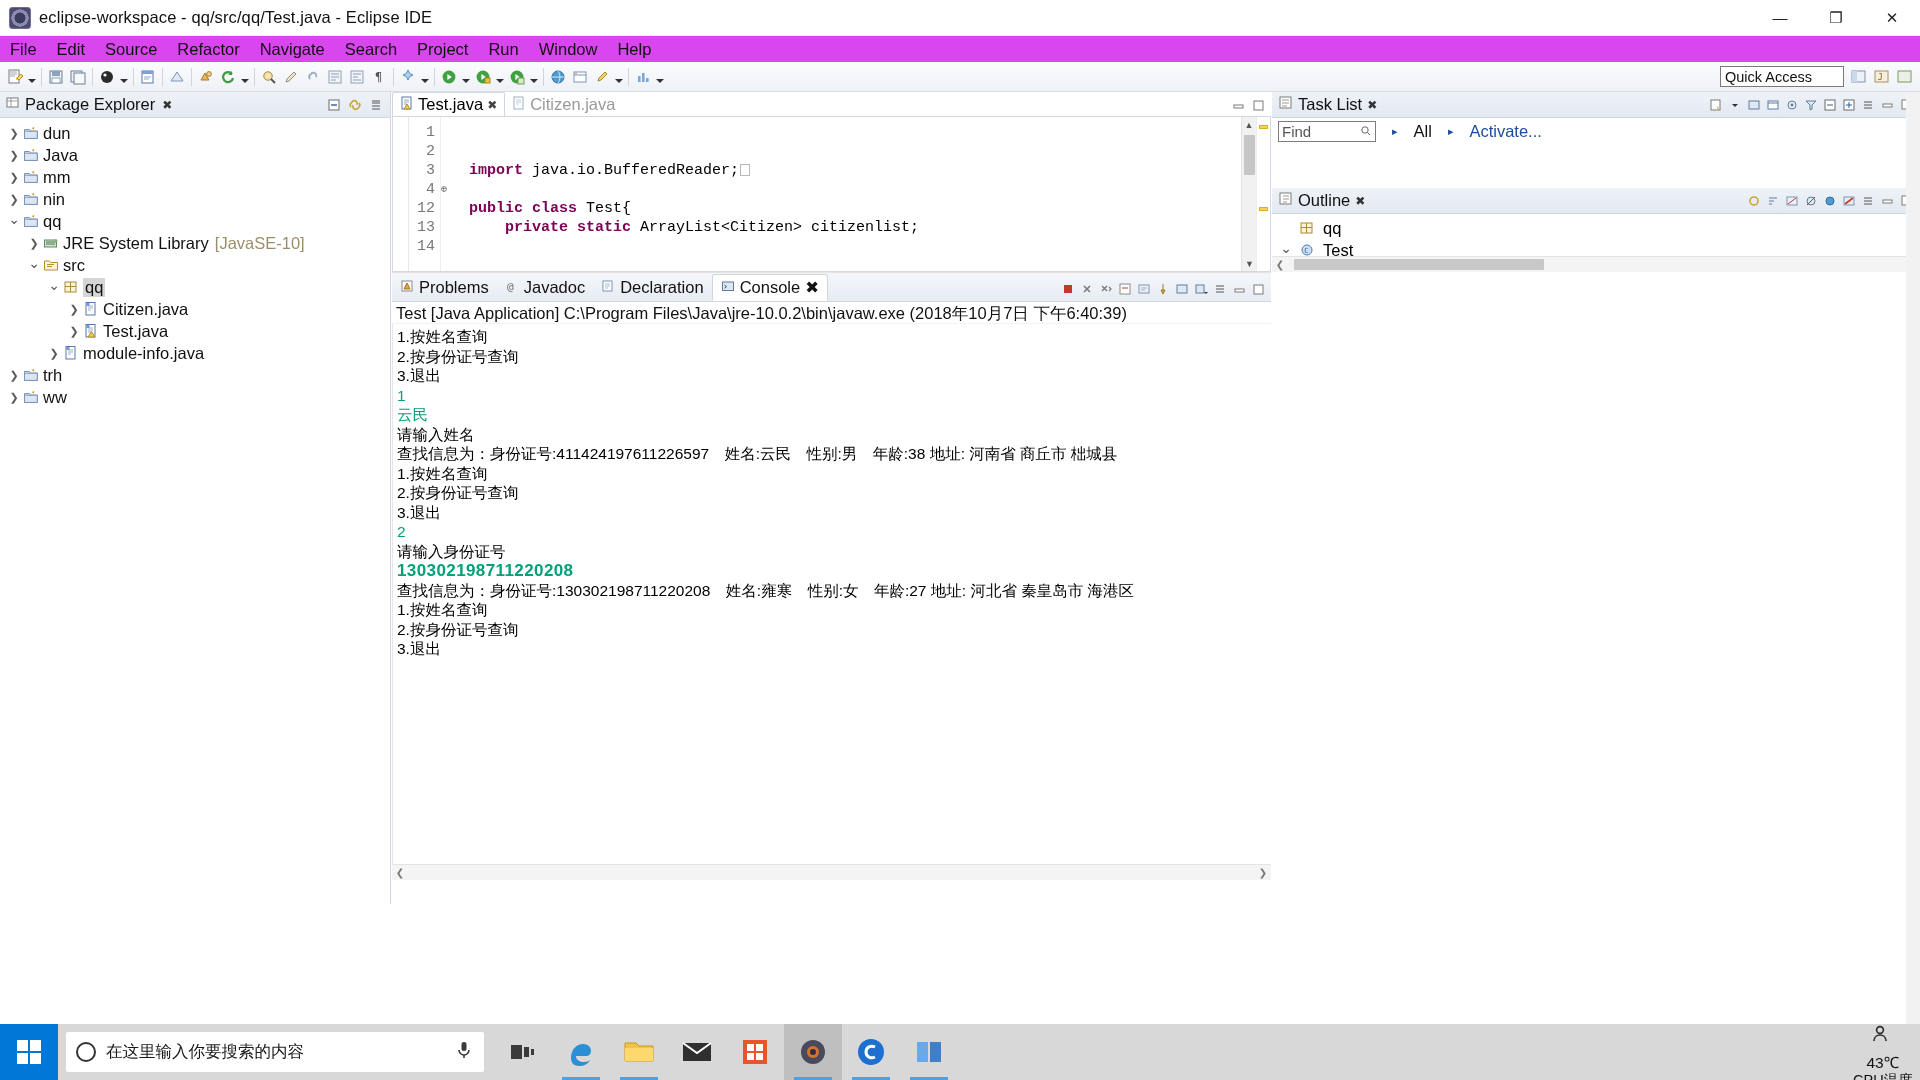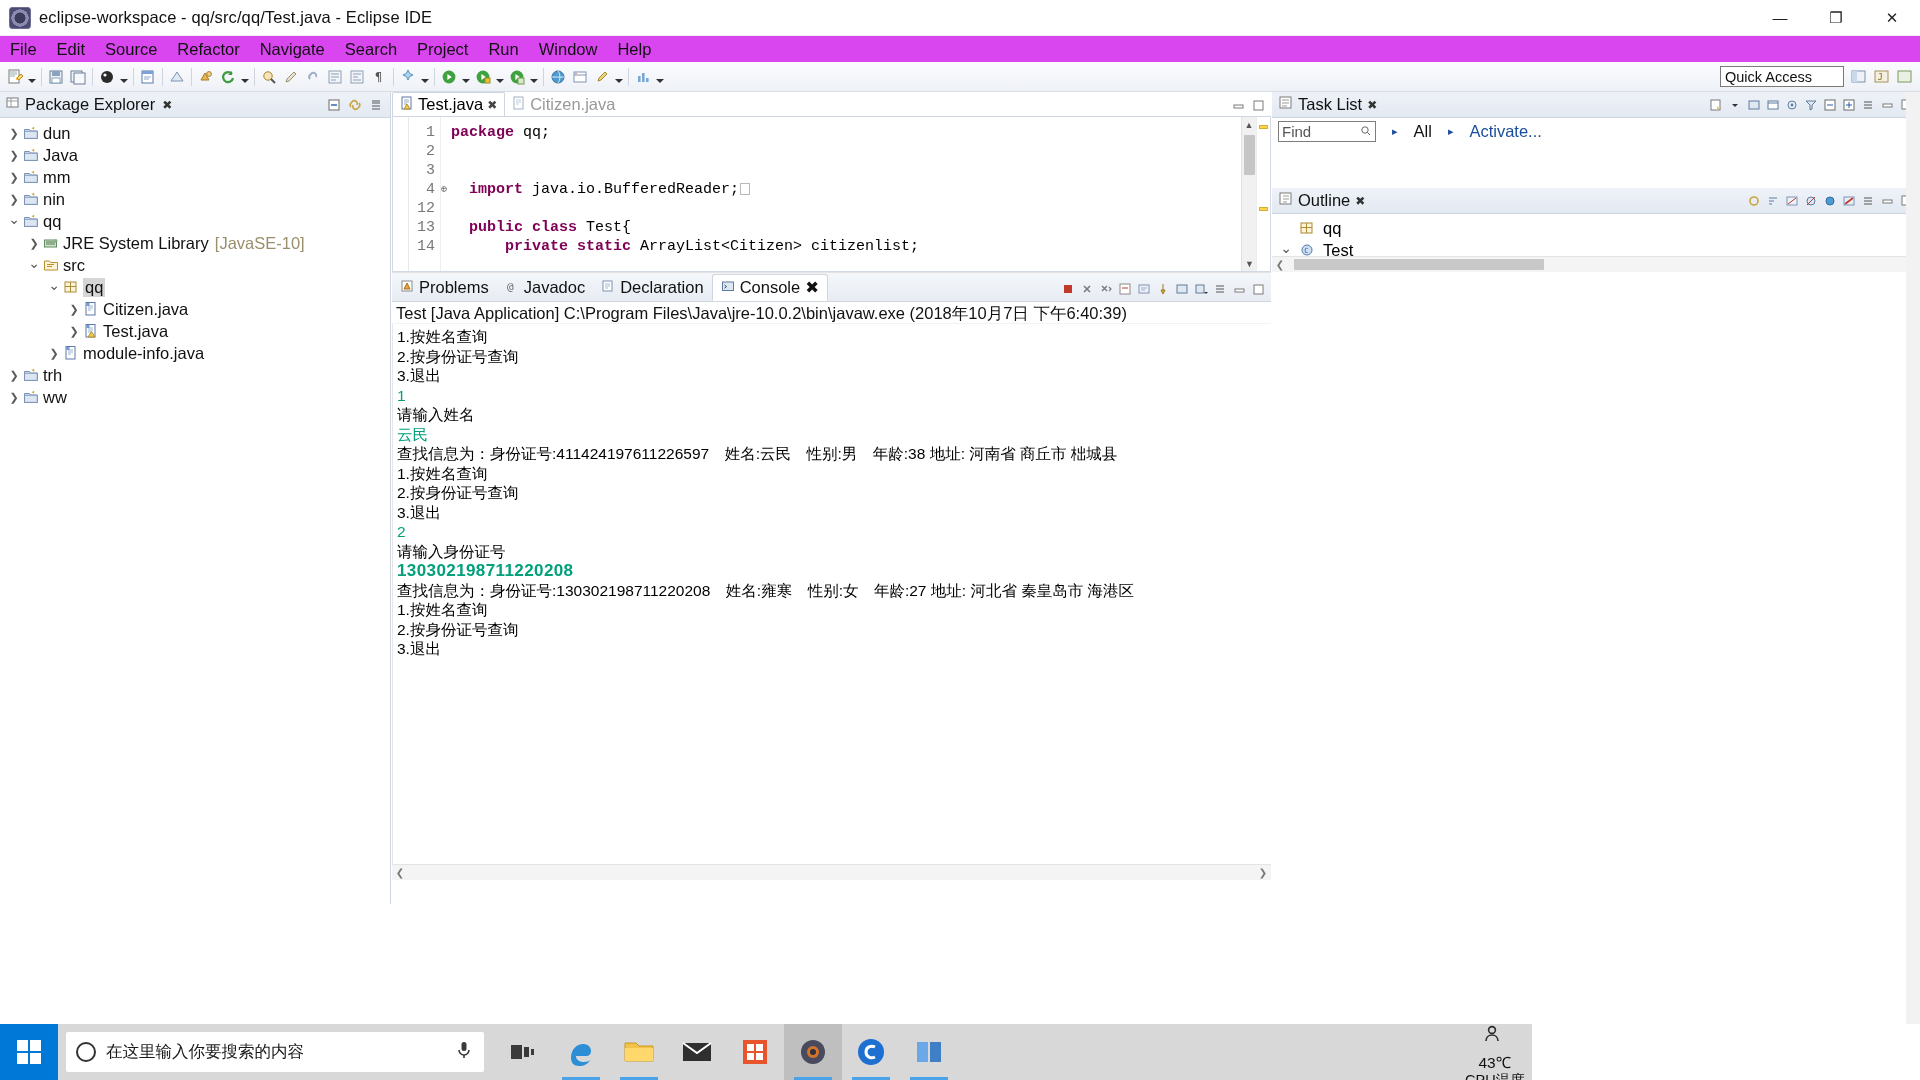--- a/index.html
+++ b/index.html
@@ -173,21 +173,21 @@
   .ol-hs { position:absolute; left:0; bottom:0; width:648px; height:16px; background:#f4f4f4; border-top:1px solid #e4e4e4; display:flex; align-items:center; }
   .ol-hs .lt { width:16px;text-align:center;font-size:10px;color:#777; }
   .ol-hs .rt { margin-left:auto;width:16px;text-align:center;font-size:10px;color:#777; }
   .ol-hs .thumb { height:11px; background:#c8c8c8; border-radius:1px; }
 
   
   .far-right { position:absolute; right:0; top:0; width:14px; height:932px; background:#f2f2f2; }
 
   
   .taskbar {
-    position:absolute; left:0; top:1024px; width:1532px; height:56px;
+    position:absolute; left:0; top:1024px; width:1920px; height:56px;
     background:#d8d8d8; display:flex; align-items:center;
   }
   .start {
     width:58px; height:56px; background:#0078d7; display:flex; align-items:center; justify-content:center;
   }
   .start .logo { width:24px; height:24px; display:grid; grid-template-columns:11px 11px; grid-template-rows:11px 11px; gap:2px; }
   .start .logo i { background:#fff; display:block; }
   .search-pill {
     width:418px; height:40px; margin-left:8px; background:#fff; border-radius:2px;
     display:flex; align-items:center; padding:0 10px; gap:10px;
@@ -638,21 +638,20 @@
         <div class="ed-gutter" id="ed-gutter">
             <div>1</div>
             <div>2</div>
             <div>3</div>
             <div class="fold">4</div>
             <div>12</div>
             <div>13</div>
             <div>14</div>
           </div>
         <div class="ed-code" id="ed-code">
-            <div><span class="kw">package</span><span> qq;</span></div>
             <div><span></span></div>
             <div><span></span></div>
             <div><span>  </span><span class="kw">import</span><span> java.io.BufferedReader;</span><span class="collapsed-box"></span></div>
             <div><span></span></div>
             <div><span>  </span><span class="kw">public class</span><span> Test{</span></div>
             <div><span>      </span><span class="kw">private static</span><span> ArrayList&lt;Citizen&gt; </span><span class="fld">citizenlist</span><span>;</span></div>
           </div>
         <div class="ed-vscroll">
           <div class="up">▲</div>
           <div class="thumb" style="top:18px;height:40px;"></div>
@@ -768,22 +767,22 @@
               </svg>
           </span>
         </div>
       </div>
       <div class="cs-head">Test [Java Application] C:\Program Files\Java\jre-10.0.2\bin\javaw.exe (2018年10月7日 下午6:40:39)</div>
       <div class="cs-out" id="cs-out">
           <div class="cs-line">1.按姓名查询</div>
           <div class="cs-line">2.按身份证号查询</div>
           <div class="cs-line">3.退出</div>
           <div class="cs-line cs-in">1</div>
+          <div class="cs-line cs-in">云民</div>
           <div class="cs-line">请输入姓名</div>
-          <div class="cs-line cs-in">云民</div>
           <div class="cs-line">查找信息为：身份证号:411424197611226597　姓名:云民　性别:男　年龄:38 地址: 河南省 商丘市 柮城县</div>
           <div class="cs-line">1.按姓名查询</div>
           <div class="cs-line">2.按身份证号查询</div>
           <div class="cs-line">3.退出</div>
           <div class="cs-line cs-in">2</div>
           <div class="cs-line">请输入身份证号</div>
           <div class="cs-line cs-in big">130302198711220208</div>
           <div class="cs-line">查找信息为：身份证号:130302198711220208　姓名:雍寒　性别:女　年龄:27 地址: 河北省 秦皇岛市 海港区</div>
           <div class="cs-line">1.按姓名查询</div>
           <div class="cs-line">2.按身份证号查询</div>

